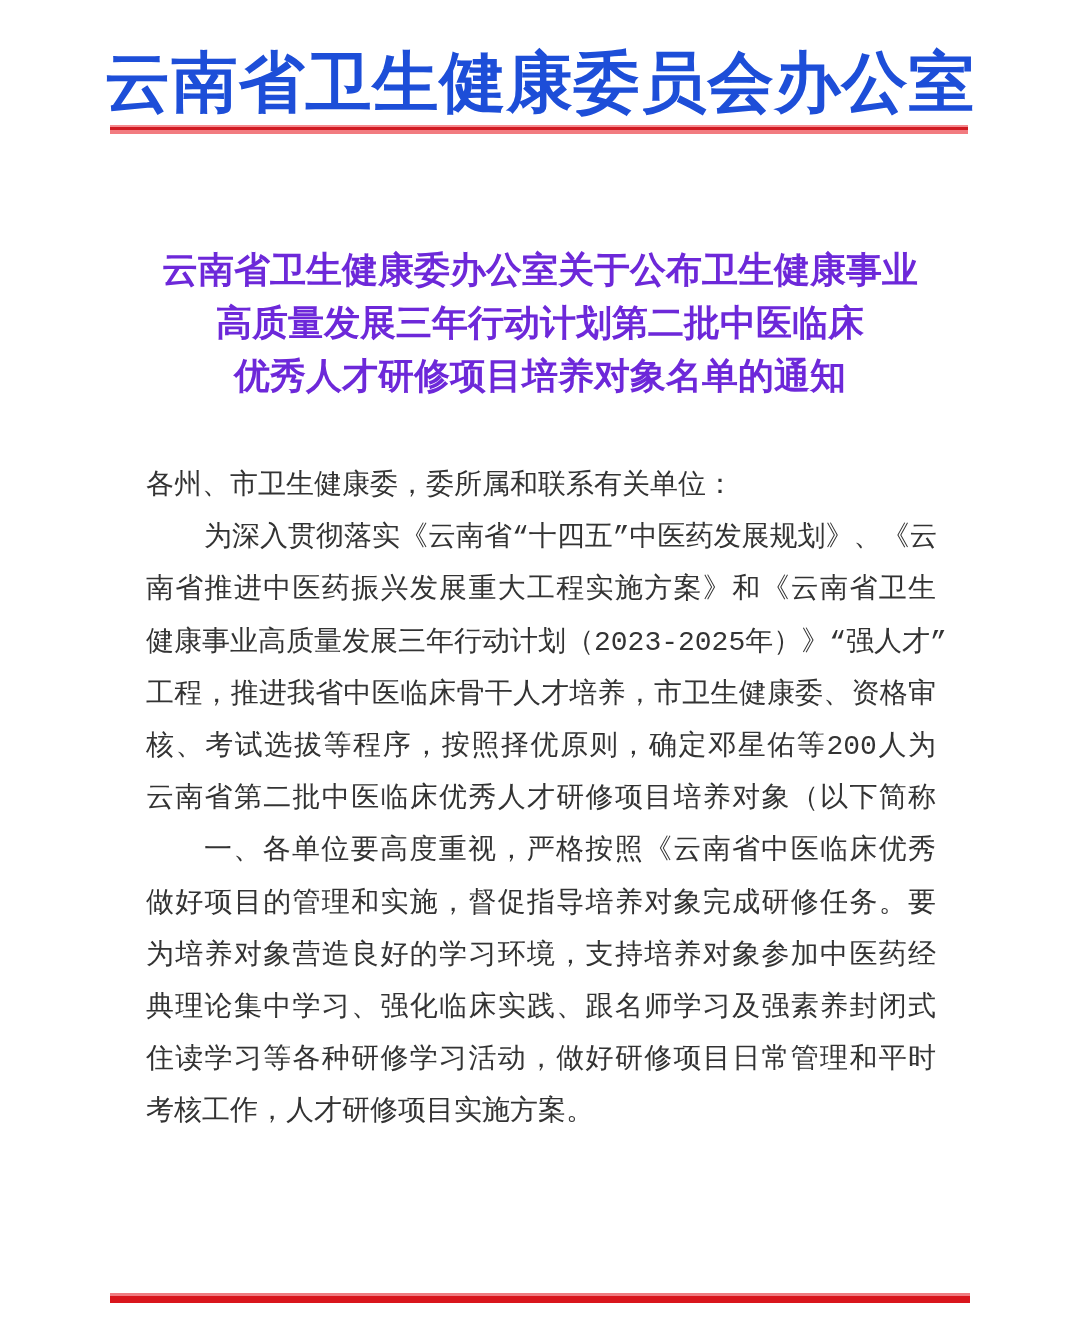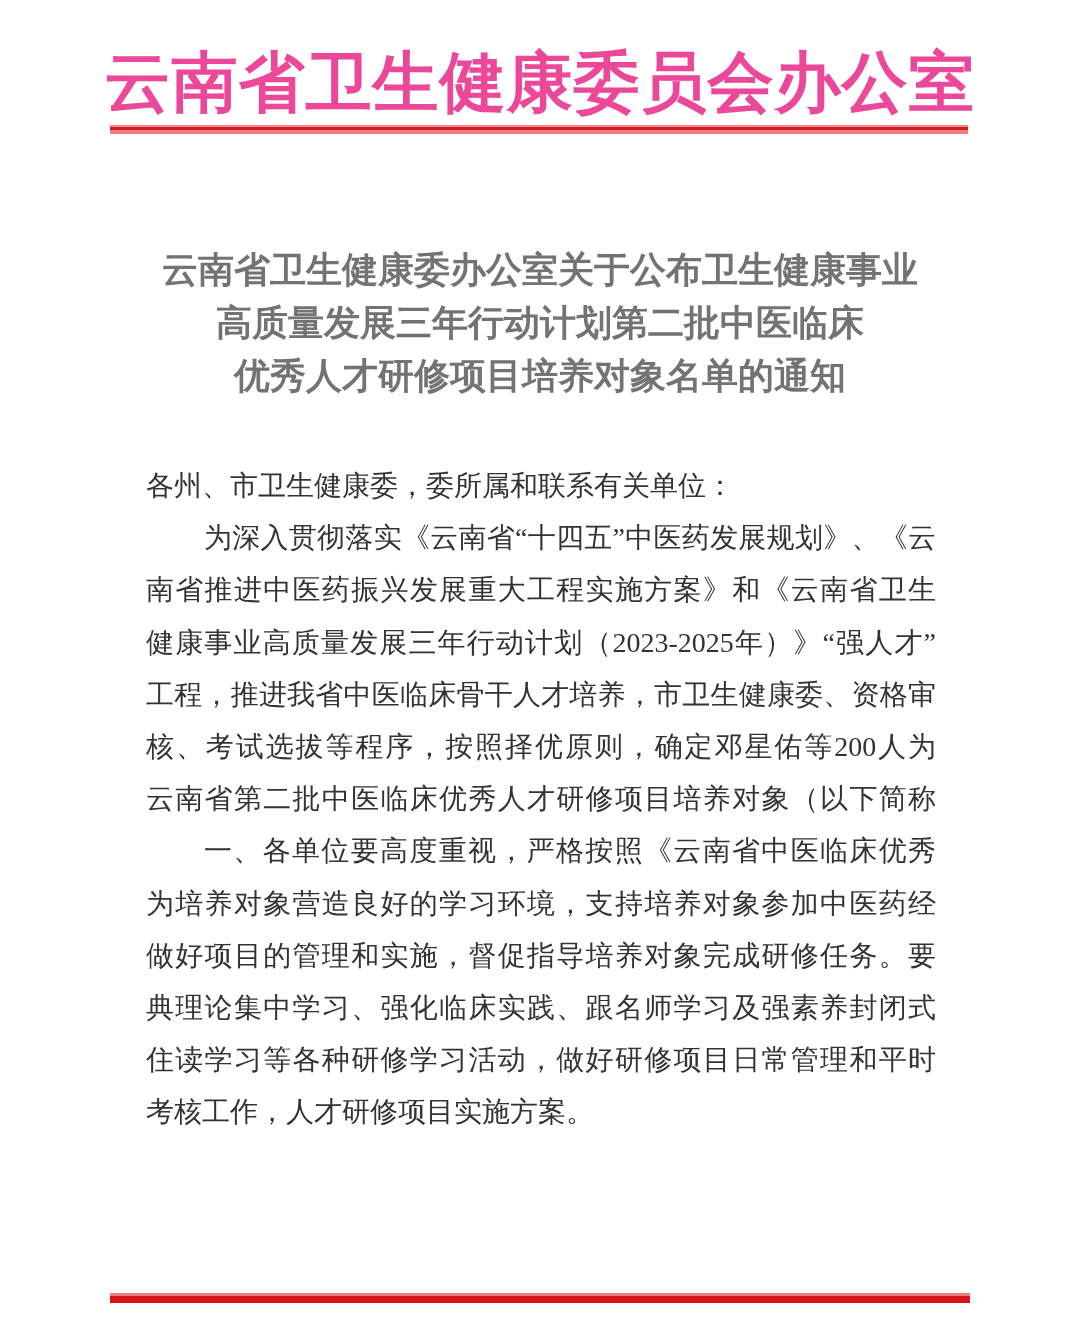--- a/index.html
+++ b/index.html
@@ -1,39 +1,39 @@
 <!DOCTYPE html>
 <html><head>
 <meta charset="utf-8">
 <style>
   html, body { margin: 0; padding: 0; background: #ffffff; }
   body { width: 1080px; height: 1327px; position: relative; overflow: hidden; }
   .letterhead {
     position: absolute; left: 0; top: 42px; width: 1080px; text-align: center;
     font-family: "DejaVu Serif", "Liberation Serif", serif;
-    font-size: 66px; font-weight: bold; color: #ec4899; letter-spacing: 1px;
+    font-size: 66px; font-weight: bold; color: #1d4ed8; letter-spacing: 1px;
     line-height: 80px; white-space: nowrap;
   }
   .rule-top {
     position: absolute; left: 110px; top: 125px; width: 858px; height: 9px;
     background: linear-gradient(to bottom, #f58a8f 0, #f58a8f 2px, #d11a22 2px, #d11a22 5px, #f27b80 5px, #f27b80 9px);
   }
   .rule-bottom {
     position: absolute; left: 110px; top: 1293px; width: 860px; height: 10px;
     background: linear-gradient(to bottom, #f07c81 0, #f07c81 3px, #d9151c 3px, #d9151c 10px);
   }
   .title {
     position: absolute; left: 0; top: 243px; width: 1080px; text-align: center;
     font-family: "DejaVu Sans", "Liberation Sans", sans-serif;
-    font-size: 36px; font-weight: bold; color: #737373; line-height: 53px;
+    font-size: 36px; font-weight: bold; color: #6d28d9; line-height: 53px;
   }
   .title div { white-space: nowrap; }
   .body {
     position: absolute; left: 146px; top: 460px; width: 790px;
-    font-family: Liberation Serif, serif;
+    font-family: Liberation Mono, monospace;
     font-size: 28px; color: #333333; line-height: 52.2px;
   }
   .body .line { white-space: nowrap; text-align: justify; text-align-last: justify; height: 52.2px; }
   .body .line.last { text-align-last: left; }
   .body .indent { padding-left: 58px; }
 </style>
 </head>
 <body>
 
 <div class="letterhead">云南省卫生健康委员会办公室</div>
@@ -47,20 +47,20 @@
 
 <div class="body">
   <div class="line last">各州、市卫生健康委，委所属和联系有关单位：</div>
   <div class="line indent">为深入贯彻落实《云南省“十四五”中医药发展规划》、《云</div>
   <div class="line">南省推进中医药振兴发展重大工程实施方案》和《云南省卫生</div>
   <div class="line">健康事业高质量发展三年行动计划（2023-2025年）》“强人才”</div>
   <div class="line">工程，推进我省中医临床骨干人才培养，市卫生健康委、资格审</div>
   <div class="line">核、考试选拔等程序，按照择优原则，确定邓星佑等200人为</div>
   <div class="line">云南省第二批中医临床优秀人才研修项目培养对象（以下简称</div>
   <div class="line indent">一、各单位要高度重视，严格按照《云南省中医临床优秀</div>
+  <div class="line">做好项目的管理和实施，督促指导培养对象完成研修任务。要</div>
   <div class="line">为培养对象营造良好的学习环境，支持培养对象参加中医药经</div>
-  <div class="line">做好项目的管理和实施，督促指导培养对象完成研修任务。要</div>
   <div class="line">典理论集中学习、强化临床实践、跟名师学习及强素养封闭式</div>
   <div class="line">住读学习等各种研修学习活动，做好研修项目日常管理和平时</div>
   <div class="line last">考核工作，人才研修项目实施方案。</div>
 </div>
 
 <div class="rule-bottom"></div>
 
 </body></html>

